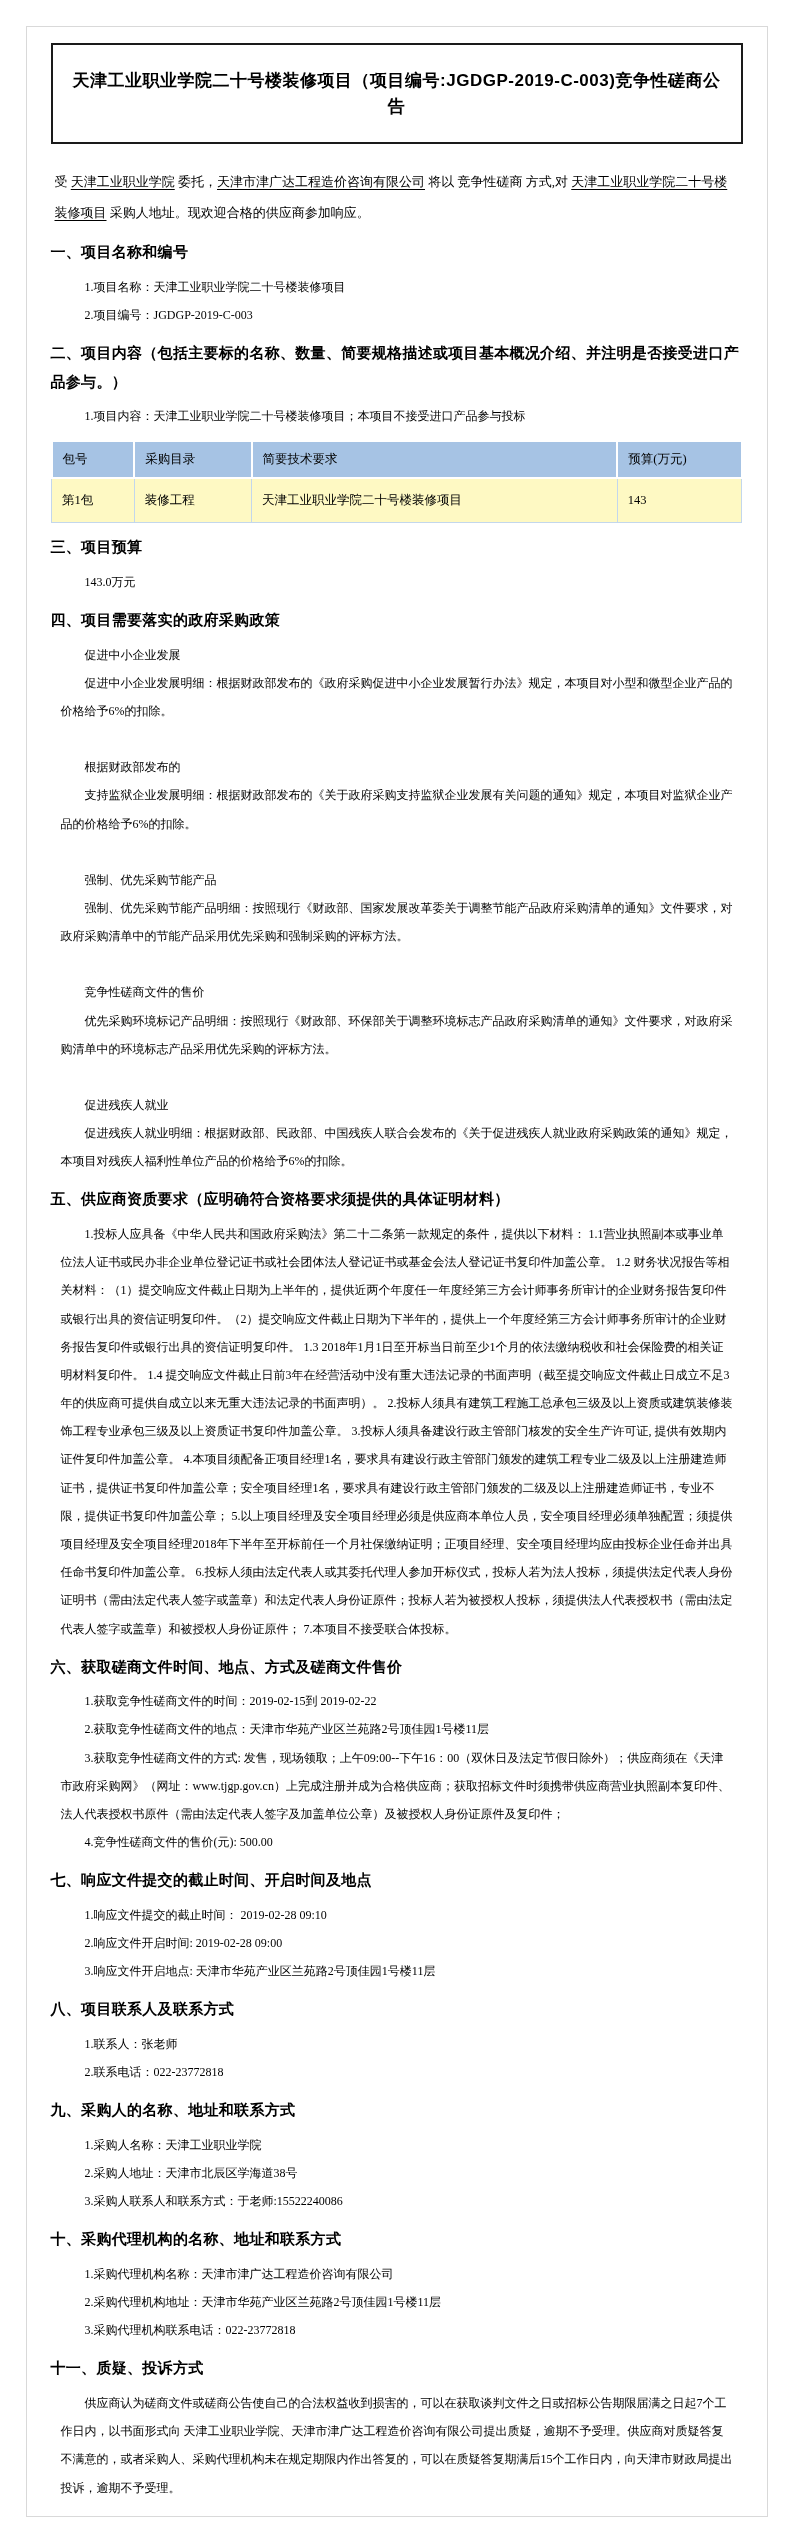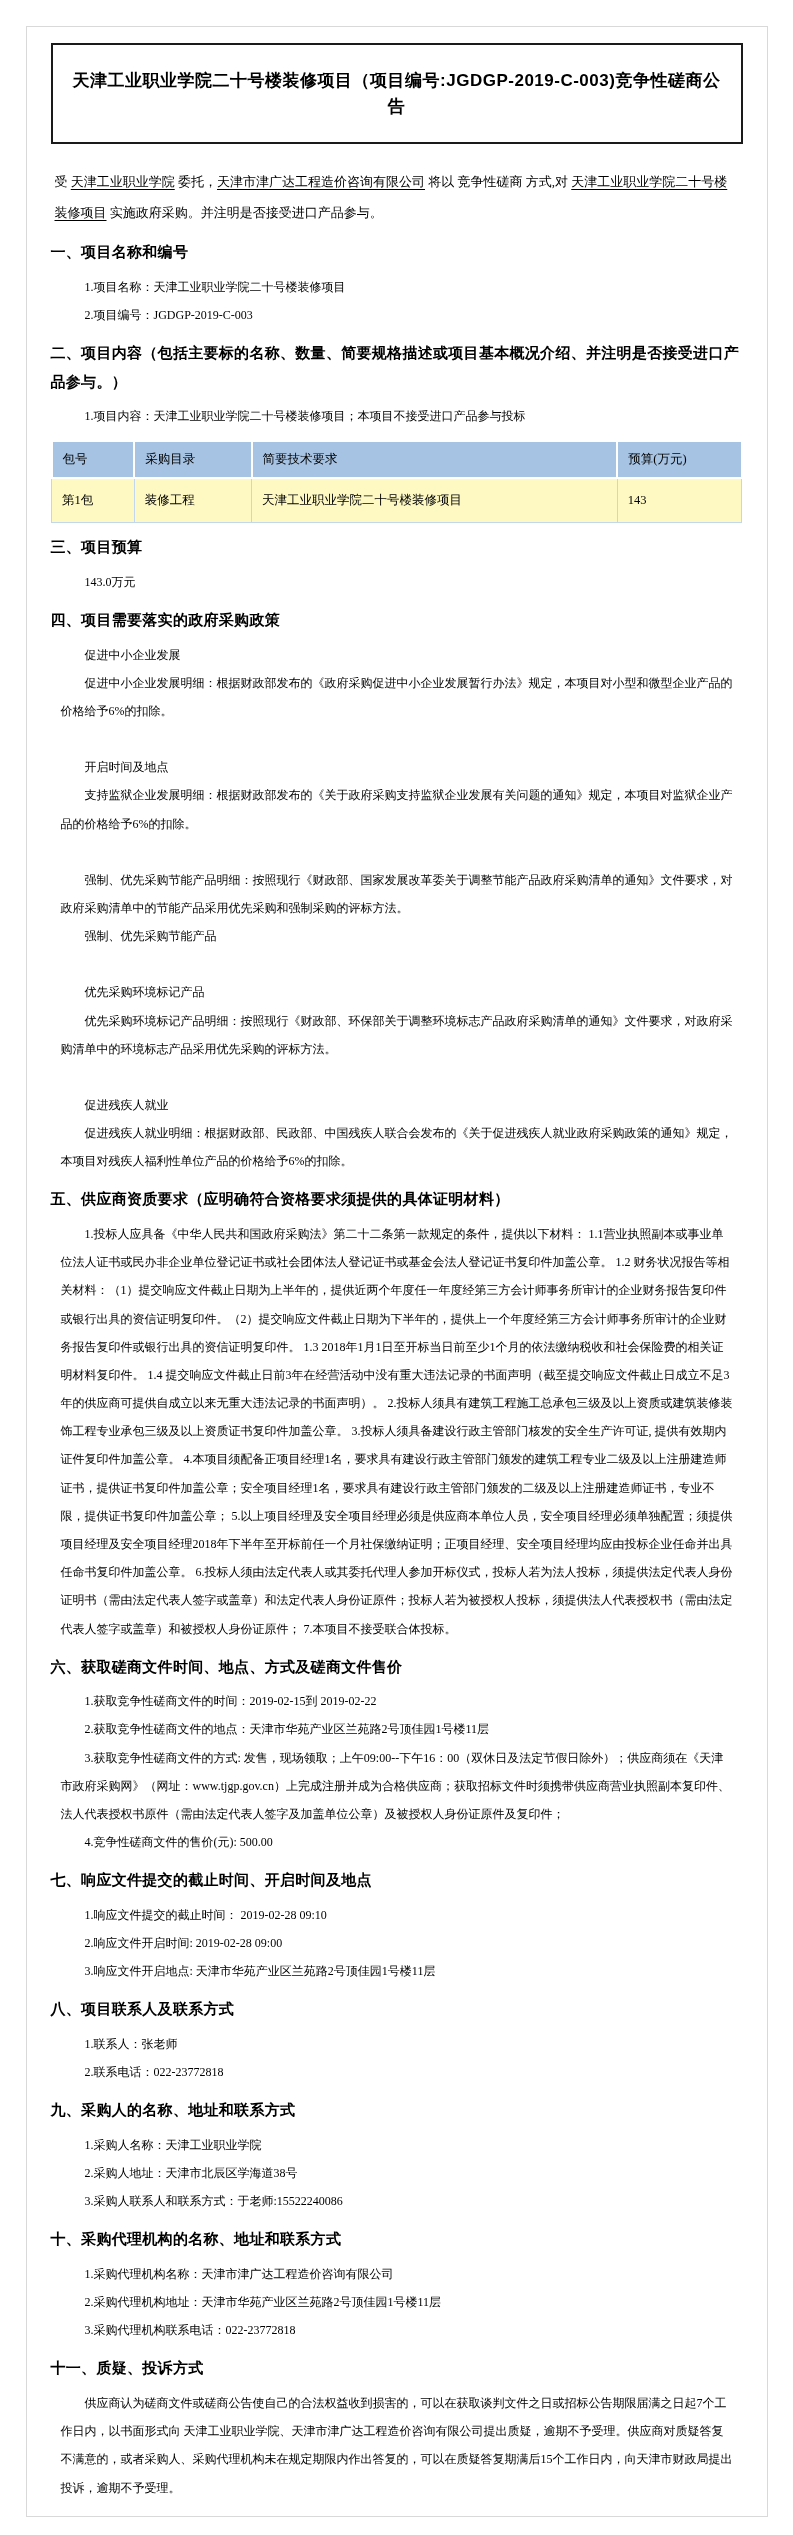--- a/index.html
+++ b/index.html
@@ -81,21 +81,21 @@
   table.pkg th:nth-child(3),table.pkg td:nth-child(3){width:53%;}
   table.pkg th:nth-child(4),table.pkg td:nth-child(4){width:18%;}
 </style>
 </head>
 <body>
 
 <div class="doc">
 
   <div class="title-box">天津工业职业学院二十号楼装修项目（项目编号:JGDGP-2019-C-003)竞争性磋商公告</div>
 
-  <p class="intro"><span>受 </span><u>天津工业职业学院</u><span> 委托，</span><u>天津市津广达工程造价咨询有限公司</u><span> 将以 竞争性磋商 方式,对 </span><u>天津工业职业学院二十号楼装修项目</u><span> 实施政府采购。并注明是否接受进口产品参与。</span></p>
+  <p class="intro"><span>受 </span><u>天津工业职业学院</u><span> 委托，</span><u>天津市津广达工程造价咨询有限公司</u><span> 将以 竞争性磋商 方式,对 </span><u>天津工业职业学院二十号楼装修项目</u><span> 采购人地址。现欢迎合格的供应商参加响应。</span></p>
 
   <div class="sec">
     <h2 class="sec-h">一、项目名称和编号</h2>
     <p class="bt">1.项目名称：天津工业职业学院二十号楼装修项目</p>
     <p class="bt">2.项目编号：JGDGP-2019-C-003</p>
   </div>
 
   <div class="sec">
     <h2 class="sec-h">二、项目内容（包括主要标的名称、数量、简要规格描述或项目基本概况介绍、并注明是否接受进口产品参与。）</h2>
     <p class="bt">1.项目内容：天津工业职业学院二十号楼装修项目；本项目不接受进口产品参与投标</p>
@@ -122,27 +122,27 @@
   <div class="sec">
     <h2 class="sec-h">三、项目预算</h2>
     <p class="bt">143.0万元</p>
   </div>
 
   <div class="sec">
     <h2 class="sec-h">四、项目需要落实的政府采购政策</h2>
     <p class="bt">促进中小企业发展</p>
     <p class="bt">促进中小企业发展明细：根据财政部发布的《政府采购促进中小企业发展暂行办法》规定，本项目对小型和微型企业产品的价格给予6%的扣除。</p>
     <div class="gap"></div>
-    <p class="bt">开启时间及地点</p>
+    <p class="bt">根据财政部发布的</p>
     <p class="bt">支持监狱企业发展明细：根据财政部发布的《关于政府采购支持监狱企业发展有关问题的通知》规定，本项目对监狱企业产品的价格给予6%的扣除。</p>
     <div class="gap"></div>
+    <p class="bt">强制、优先采购节能产品</p>
     <p class="bt">强制、优先采购节能产品明细：按照现行《财政部、国家发展改革委关于调整节能产品政府采购清单的通知》文件要求，对政府采购清单中的节能产品采用优先采购和强制采购的评标方法。</p>
-    <p class="bt">强制、优先采购节能产品</p>
     <div class="gap"></div>
-    <p class="bt">优先采购环境标记产品</p>
+    <p class="bt">竞争性磋商文件的售价</p>
     <p class="bt">优先采购环境标记产品明细：按照现行《财政部、环保部关于调整环境标志产品政府采购清单的通知》文件要求，对政府采购清单中的环境标志产品采用优先采购的评标方法。</p>
     <div class="gap"></div>
     <p class="bt">促进残疾人就业</p>
     <p class="bt">促进残疾人就业明细：根据财政部、民政部、中国残疾人联合会发布的《关于促进残疾人就业政府采购政策的通知》规定，本项目对残疾人福利性单位产品的价格给予6%的扣除。</p>
   </div>
 
   <div class="sec">
     <h2 class="sec-h">五、供应商资质要求（应明确符合资格要求须提供的具体证明材料）</h2>
     <p class="bt">1.投标人应具备《中华人民共和国政府采购法》第二十二条第一款规定的条件，提供以下材料： 1.1营业执照副本或事业单位法人证书或民办非企业单位登记证书或社会团体法人登记证书或基金会法人登记证书复印件加盖公章。 1.2 财务状况报告等相关材料：（1）提交响应文件截止日期为上半年的，提供近两个年度任一年度经第三方会计师事务所审计的企业财务报告复印件或银行出具的资信证明复印件。（2）提交响应文件截止日期为下半年的，提供上一个年度经第三方会计师事务所审计的企业财务报告复印件或银行出具的资信证明复印件。 1.3 2018年1月1日至开标当日前至少1个月的依法缴纳税收和社会保险费的相关证明材料复印件。 1.4 提交响应文件截止日前3年在经营活动中没有重大违法记录的书面声明（截至提交响应文件截止日成立不足3年的供应商可提供自成立以来无重大违法记录的书面声明）。 2.投标人须具有建筑工程施工总承包三级及以上资质或建筑装修装饰工程专业承包三级及以上资质证书复印件加盖公章。 3.投标人须具备建设行政主管部门核发的安全生产许可证, 提供有效期内证件复印件加盖公章。 4.本项目须配备正项目经理1名，要求具有建设行政主管部门颁发的建筑工程专业二级及以上注册建造师证书，提供证书复印件加盖公章；安全项目经理1名，要求具有建设行政主管部门颁发的二级及以上注册建造师证书，专业不限，提供证书复印件加盖公章； 5.以上项目经理及安全项目经理必须是供应商本单位人员，安全项目经理必须单独配置；须提供项目经理及安全项目经理2018年下半年至开标前任一个月社保缴纳证明；正项目经理、安全项目经理均应由投标企业任命并出具任命书复印件加盖公章。 6.投标人须由法定代表人或其委托代理人参加开标仪式，投标人若为法人投标，须提供法定代表人身份证明书（需由法定代表人签字或盖章）和法定代表人身份证原件；投标人若为被授权人投标，须提供法人代表授权书（需由法定代表人签字或盖章）和被授权人身份证原件； 7.本项目不接受联合体投标。</p>
   </div>

